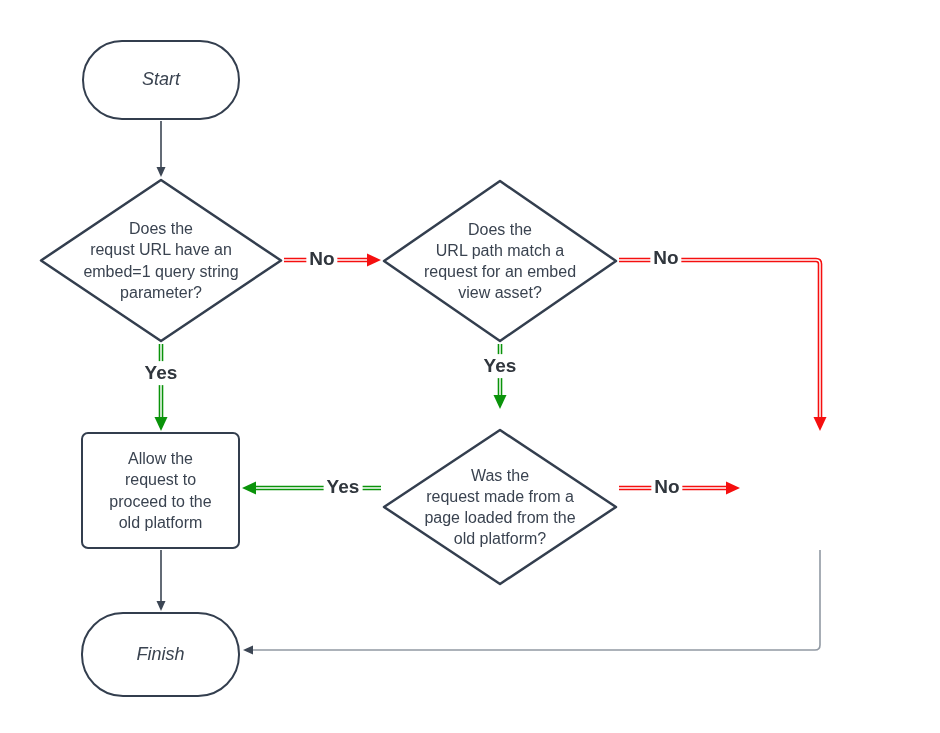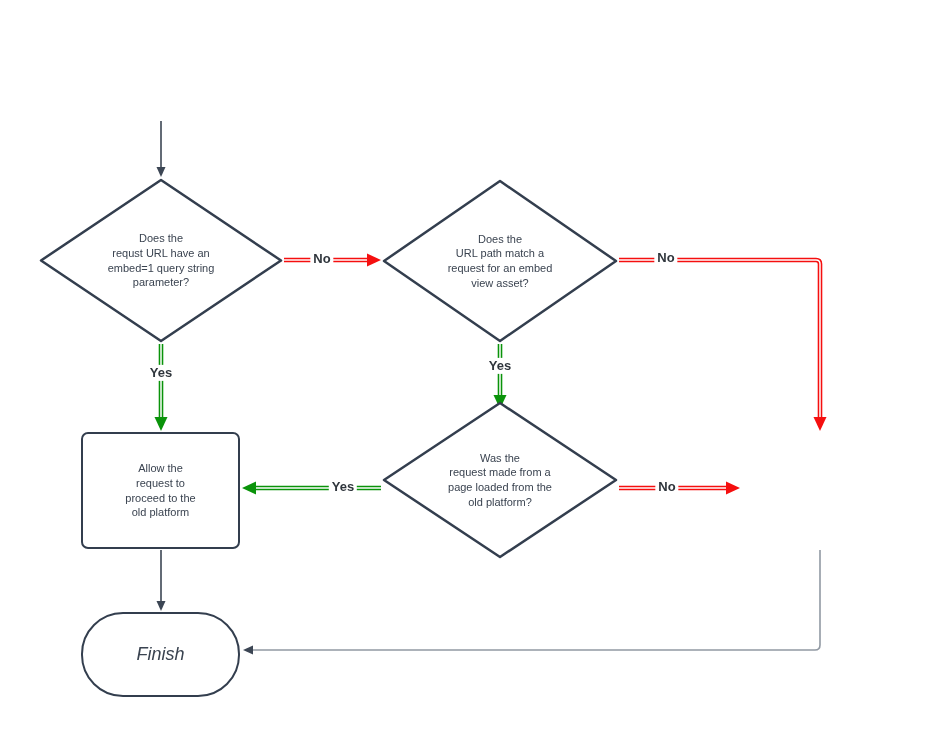--- a/index.html
+++ b/index.html
@@ -50,35 +50,35 @@
   .decision polygon {
     fill: #ffffff;
     stroke: var(--stroke);
     stroke-width: 2.5;
     stroke-linejoin: round;
   }
   .node-label {
     position: relative;
     white-space: pre-line;
     text-align: center;
-    font-size: 11px;
+    font-size: 16px;
     line-height: 1.32;
     color: var(--text);
   }
   .terminator .node-label {
     font-size: 18px;
     font-style: italic;
   }
   
   .edge-label {
     position: absolute;
     transform: translate(-50%, -50%);
     background: #ffffff;
     padding: 0 3px;
-    font-size: 13px;
+    font-size: 19px;
     font-weight: bold;
     color: var(--label-text);
     line-height: 1.25;
   }
 </style>
 </head>
 <body>
 
 <div id="canvas">
 
@@ -111,20 +111,23 @@
     <path class="edge core" d="M619,488 H728"></path>
     <polygon class="head no" points="726,481.5 726,494.5 740,488"></polygon>
 
     <path class="edge plain" d="M161,550 V602"></path>
     <polygon class="head plain" points="156.5,601 165.5,601 161,611"></polygon>
 
     <path class="edge gray" d="M820,550 V645 Q820,650 815,650 H251"></path>
     <polygon class="head plain" points="253,645.5 253,654.5 243,650"></polygon>
   </svg>
 
+  <div class="node terminator" style="left:82px; top:40px; width:158px; height:80px;">
+    <div class="node-label">Start</div>
+  </div>
 
   <div class="node decision" style="left:39px; top:178px; width:244px; height:165px;">
     <svg width="244" height="165" viewBox="0 0 244 165">
       <polygon points="122,2 242,82.5 122,163 2,82.5"></polygon>
     </svg>
     <div class="node-label">Does the
 requst URL have an
 embed=1 query string
 parameter?</div>
   </div>
@@ -132,21 +135,21 @@
   <div class="node decision" style="left:382px; top:179px; width:236px; height:164px;">
     <svg width="236" height="164" viewBox="0 0 236 164">
       <polygon points="118,2 234,82 118,162 2,82"></polygon>
     </svg>
     <div class="node-label">Does the
 URL path match a
 request for an embed
 view asset?</div>
   </div>
 
-  <div class="node decision" style="left:382px; top:401px; width:236px; height:158px;">
+  <div class="node decision" style="left:382px; top:428px; width:236px; height:158px;">
     <svg width="236" height="158" viewBox="0 0 236 158">
       <polygon points="118,2 234,79 118,156 2,79"></polygon>
     </svg>
     <div class="node-label">Was the
 request made from a
 page loaded from the
 old platform?</div>
   </div>
 
   <div class="node process" style="left:81px; top:432px; width:159px; height:117px;">

